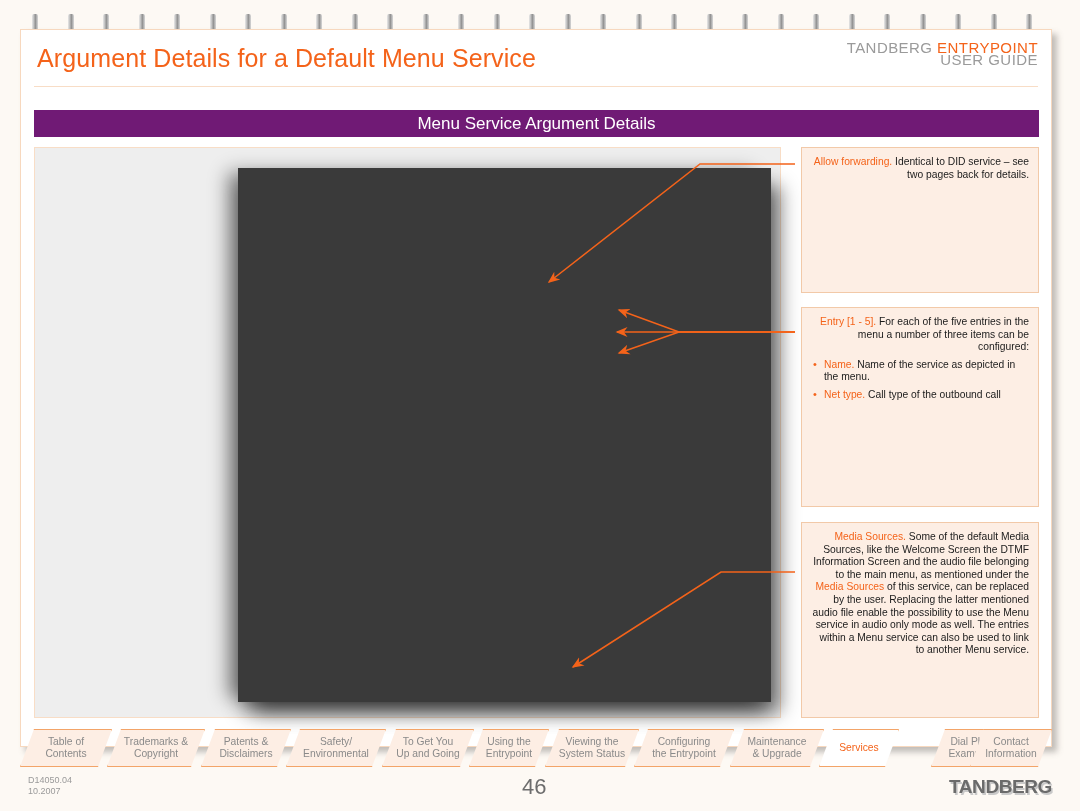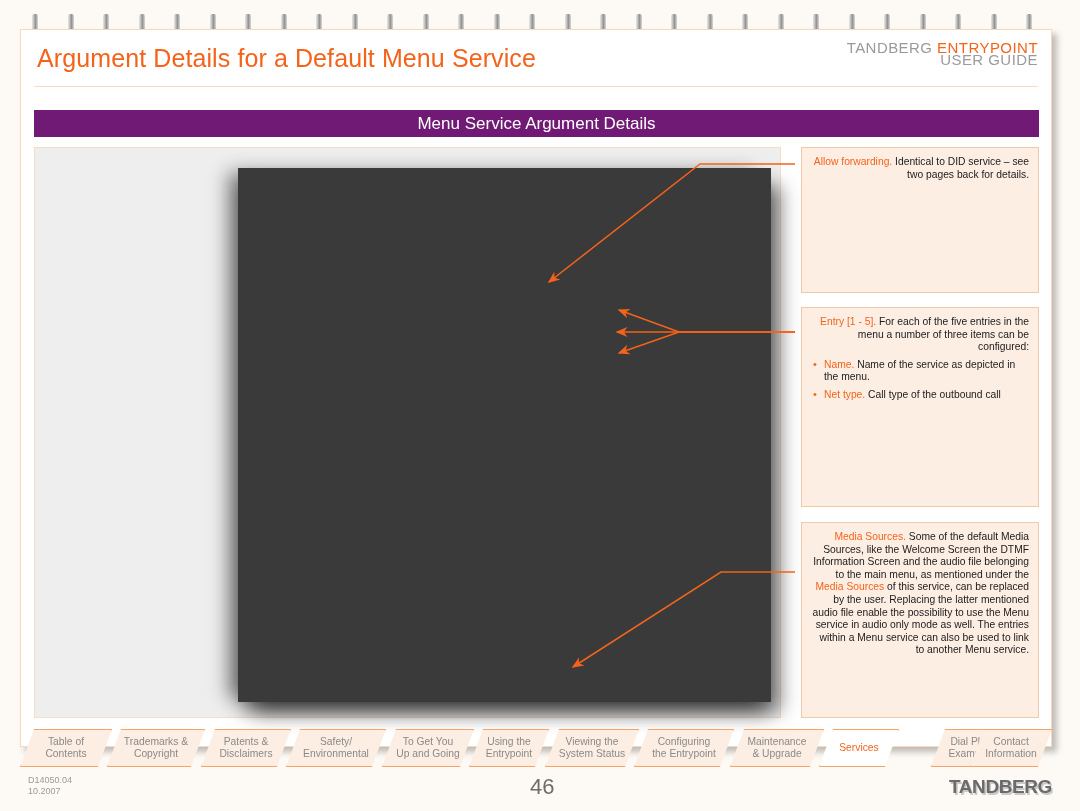--- a/index.html
+++ b/index.html
@@ -109,21 +109,21 @@
   }
   .tab span{display:block;white-space:nowrap;}
 
   
   #doc-id{
     position:absolute;left:28px;top:775px;
     font-size:9px;color:#9a9a9a;line-height:11px;
   }
   #pageno{
     position:absolute;left:522px;top:774px;
-    font-size:22px;color:#6d6d6d;margin-left:8px;
+    font-size:22px;color:#6d6d6d;
   }
   #logo{
     position:absolute;right:28px;top:776px;
     font-size:19px;font-weight:bold;letter-spacing:-.4px;
     color:#6b6b6b;text-shadow:1.5px 1.5px 0 #c9c9c9;
   }
 </style>
 </head>
 <body>
 

